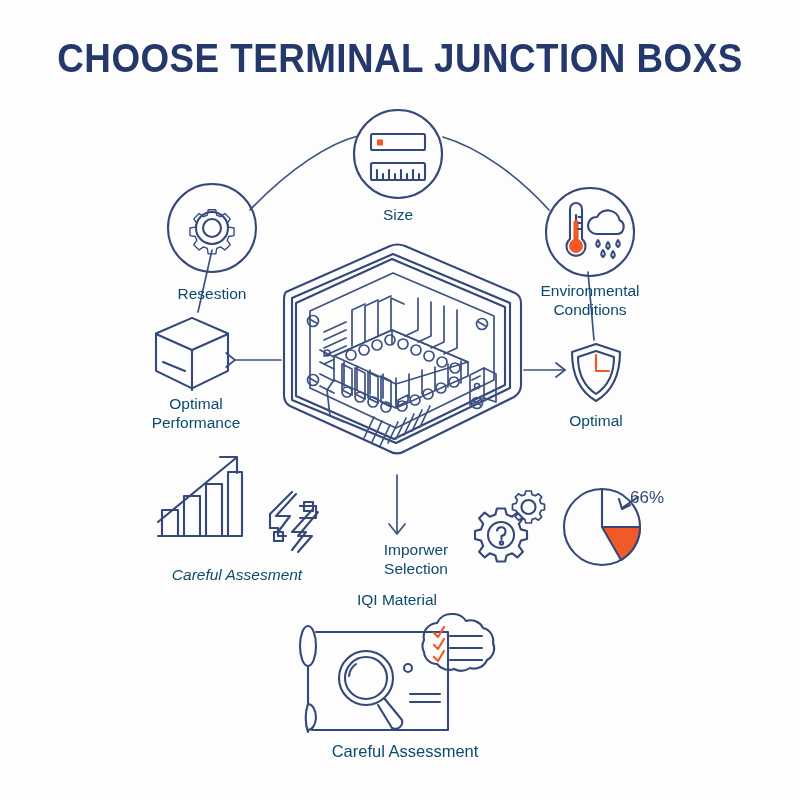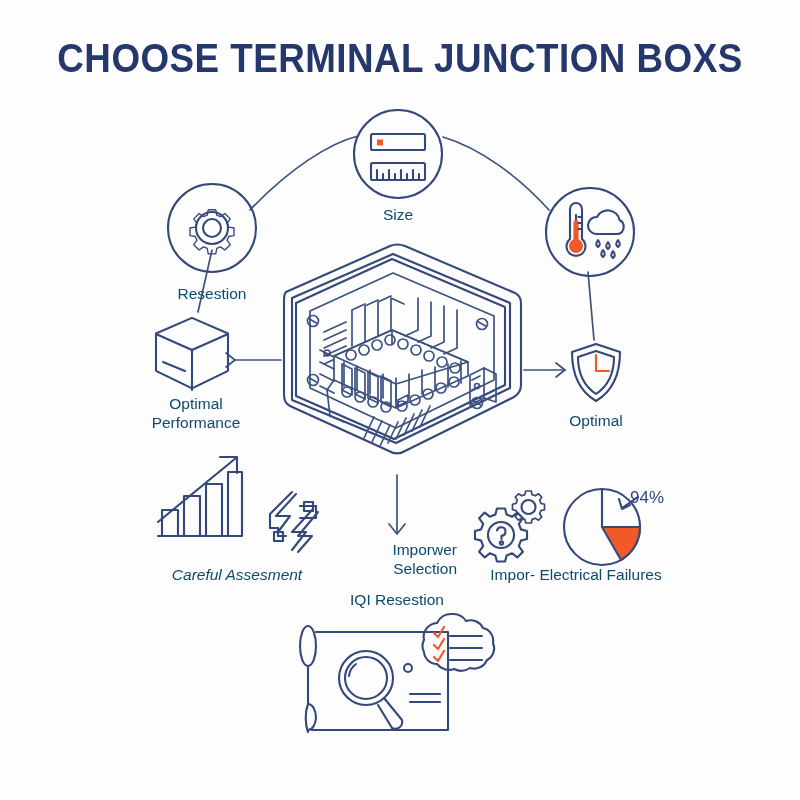--- a/index.html
+++ b/index.html
@@ -103,20 +103,22 @@
       <g>
         <path class="nv" d="M56,52 a8.5,8.5 0 0 1 1,-17 a12,12 0 0 1 22.5,3 a7.5,7.5 0 0 1 -1.5,14 Z"></path>
         <path class="nv" d="M58,58 q-3.5,5 0,7 q3.5,-2 0,-7 Z"></path>
         <path class="nv" d="M68,60 q-3.5,5 0,7 q3.5,-2 0,-7 Z"></path>
         <path class="nv" d="M78,58 q-3.5,5 0,7 q3.5,-2 0,-7 Z"></path>
         <path class="nv" d="M63,68 q-3.5,5 0,7 q3.5,-2 0,-7 Z"></path>
         <path class="nv" d="M73,69 q-3.5,5 0,7 q3.5,-2 0,-7 Z"></path>
       </g>
     </svg>
   </div>
+  <div class="lbl" style="left:508px; top:281px; width:164px;">Environmental
+Conditions</div>
 
   <div class="art" style="left:150px; top:312px;">
     <svg width="84" height="84" viewBox="0 0 84 84">
       <g>
         <path class="nv" d="M42,6 L78,22 L78,60 L42,78 L6,60 L6,22 Z" transform="scale(1,0.98)"></path>
         <path class="nv" d="M6,22 L42,38 L78,22"></path>
         <path class="nv" d="M42,38 L42,78"></path>
         <path class="nv" d="M13,50 L35,59"></path>
       </g>
     </svg>
@@ -259,23 +261,23 @@
       <path class="nv" d="M14,40 L22,40 L22,48 L30,48"></path>
       <rect class="nv" x="18" y="44" width="9" height="9"></rect>
       <path class="nv" d="M40,6 L20,28 L34,28 L22,44"></path>
       <path class="nv" d="M44,18 L60,18 L60,30 L44,30"></path>
       <rect class="nv" x="48" y="14" width="9" height="9"></rect>
       <path class="nv" d="M56,22 L36,44 L50,44 L36,62"></path>
       <path class="nv" d="M62,24 L42,48 L56,48 L42,64"></path>
     </svg>
   </div>
 
-  <div class="lbl" style="left:337px; top:540px; width:120px;text-align:right;">Imporwer
+  <div class="lbl" style="left:356px; top:540px; width:120px;">Imporwer
 Selection</div>
-  <div class="lbl" style="left:337px; top:590px; width:120px;">IQI Resestion</div>
+  <div class="lbl" style="left:337px; top:590px; width:120px;">IQI Material</div>
 
   <div class="art" style="left:472px; top:485px;">
     <svg width="78" height="76" viewBox="0 0 78 76">
       <g>
         <path class="nv" d="M25,24 L33,24 L34.5,30 L40,32 L45,28 L50.5,33.5 L46.5,39 L48.5,44.5 L54.5,46 L54.5,54 L48.5,55.5 L46.5,61 L50.5,66.5 L45,72 L40,68 L34.5,70 L33,76 L25,76 L23.5,70 L18,68 L13,72 L7.5,66.5 L11.5,61 L9.5,55.5 L3.5,54 L3.5,46 L9.5,44.5 L11.5,39 L7.5,33.5 L13,28 L18,32 L23.5,30 Z" transform="translate(29,50) scale(1.02) translate(-29,-50)"></path>
         <circle class="nv" cx="29" cy="50" r="13"></circle>
         <path class="nv" d="M25,45.5 a4.3,4.3 0 1 1 4.5,5.3 L29.5,54"></path>
         <circle class="nv" cx="29.5" cy="58" r="1.6" fill="#35487a"></circle>
       </g>
       <g>
@@ -288,22 +290,21 @@
   <div class="art" style="left:562px; top:483px;">
     <svg width="118" height="88" viewBox="0 0 118 88">
       <circle class="nv" cx="40" cy="44" r="38"></circle>
       <path class="nv" d="M40,6 L40,44 L78,44"></path>
       <path class="or" d="M40,44 L78,44 A38,38 0 0 1 59,77 Z"></path>
       <path class="nv" d="M40,44 L78,44 A38,38 0 0 1 59,77 Z"></path>
       <path class="nv" d="M60,25 L76,14"></path>
       <path class="nv" d="M57,16 L60,26 L68,22"></path>
     </svg>
   </div>
-  <div class="lbl" style="left:630px; top:488px; width:60px; text-align:left; font-size:17px; color:#35487a;">94%</div>
-  <div class="lbl" style="left:470px; top:565px; width:212px;">Impor- Electrical Failures</div>
+  <div class="lbl" style="left:630px; top:488px; width:60px; text-align:left; font-size:17px; color:#35487a;">66%</div>
 
   <div class="art" style="left:298px; top:612px;">
     <svg width="210" height="128" viewBox="0 0 210 128">
 
       <g>
         <path class="nv" d="M10,14 a8,20 0 0 0 0,40 L10,92 a8,20 0 0 0 0,28"></path>
         <path class="nv" d="M10,14 a8,20 0 0 1 8,20 a8,20 0 0 1 -8,20"></path>
         <path class="nv" d="M18,20 L150,20 L150,118 L14,118"></path>
         <path class="nv" d="M10,92 a8,14 0 0 1 8,14 a8,14 0 0 1 -8,12"></path>
       </g>
@@ -319,14 +320,15 @@
 
       <g>
         <path class="nv" d="M126,28 a14,14 0 0 1 13,-17 a16,16 0 0 1 15,-9 a15,15 0 0 1 14,7 a14,14 0 0 1 17,7 a13,13 0 0 1 10,15 a13,13 0 0 1 -6,17 a14,14 0 0 1 -17,8 a16,16 0 0 1 -16,1 a15,15 0 0 1 -17,-5 a13,13 0 0 1 -13,-12 a13,13 0 0 1 0,-12 Z"></path>
         <path class="nv" d="M152,24 L184,24 M152,36 L184,36 M152,48 L184,48"></path>
         <path class="orstroke" d="M136,21 L140,25 L146,15"></path>
         <path class="orstroke" d="M136,33 L140,37 L146,27"></path>
         <path class="orstroke" d="M136,45 L140,49 L146,39"></path>
       </g>
     </svg>
   </div>
+  <div class="lbl" style="left:300px; top:742px; width:210px; font-size:16.5px;">Careful Assessment</div>
 
 </div>
 
 </body></html>

